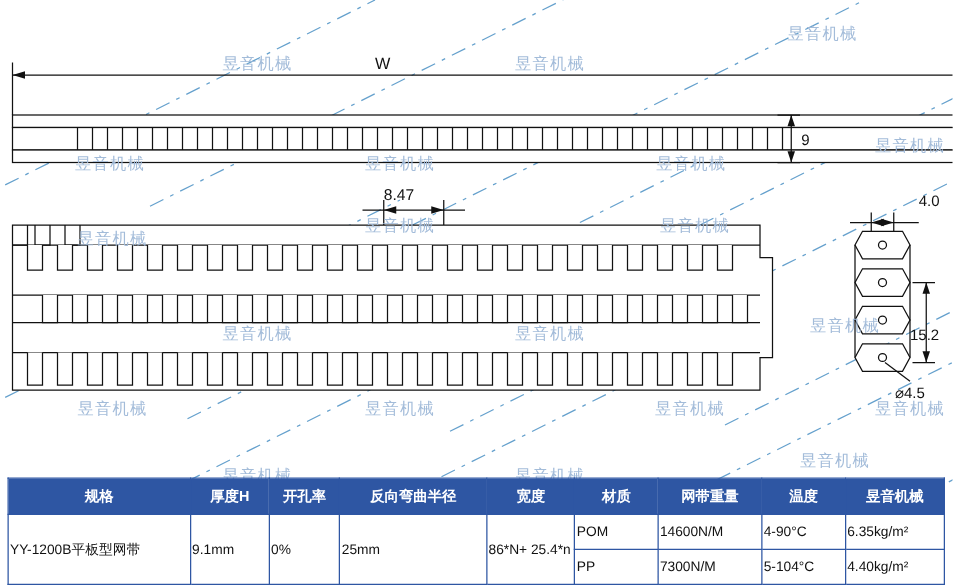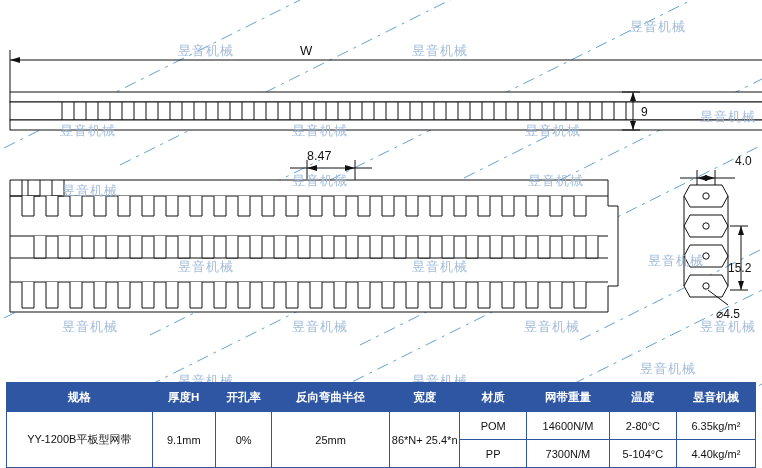--- a/index.html
+++ b/index.html
@@ -34,21 +34,20 @@
     background:#2e56a3;
     color:#ffffff;
     font-weight:bold;
     border:1px solid #2e56a3;
     height:26px;
     text-align:center;
     font-size:11.5px;
   }
   .spec-table td{
     border:1px solid #2e56a3;
-    text-align:center;
     height:25px;
     color:#111;
     background:#ffffff;
     font-size:11px;
   }
 </style>
 </head>
 <body>
 
 <div id="root">
@@ -331,21 +330,21 @@
     </thead>
     <tbody>
       <tr>
         <td rowspan="2">YY-1200B平板型网带</td>
         <td rowspan="2">9.1mm</td>
         <td rowspan="2">0%</td>
         <td rowspan="2">25mm</td>
         <td rowspan="2">86*N+ 25.4*n</td>
         <td>POM</td>
         <td>14600N/M</td>
-        <td>2-80°C</td>
+        <td>4-90°C</td>
         <td>6.35kg/m²</td>
       </tr>
       <tr>
         <td>PP</td>
         <td>7300N/M</td>
         <td>5-104°C</td>
         <td>4.40kg/m²</td>
       </tr>
     </tbody>
   </table>

